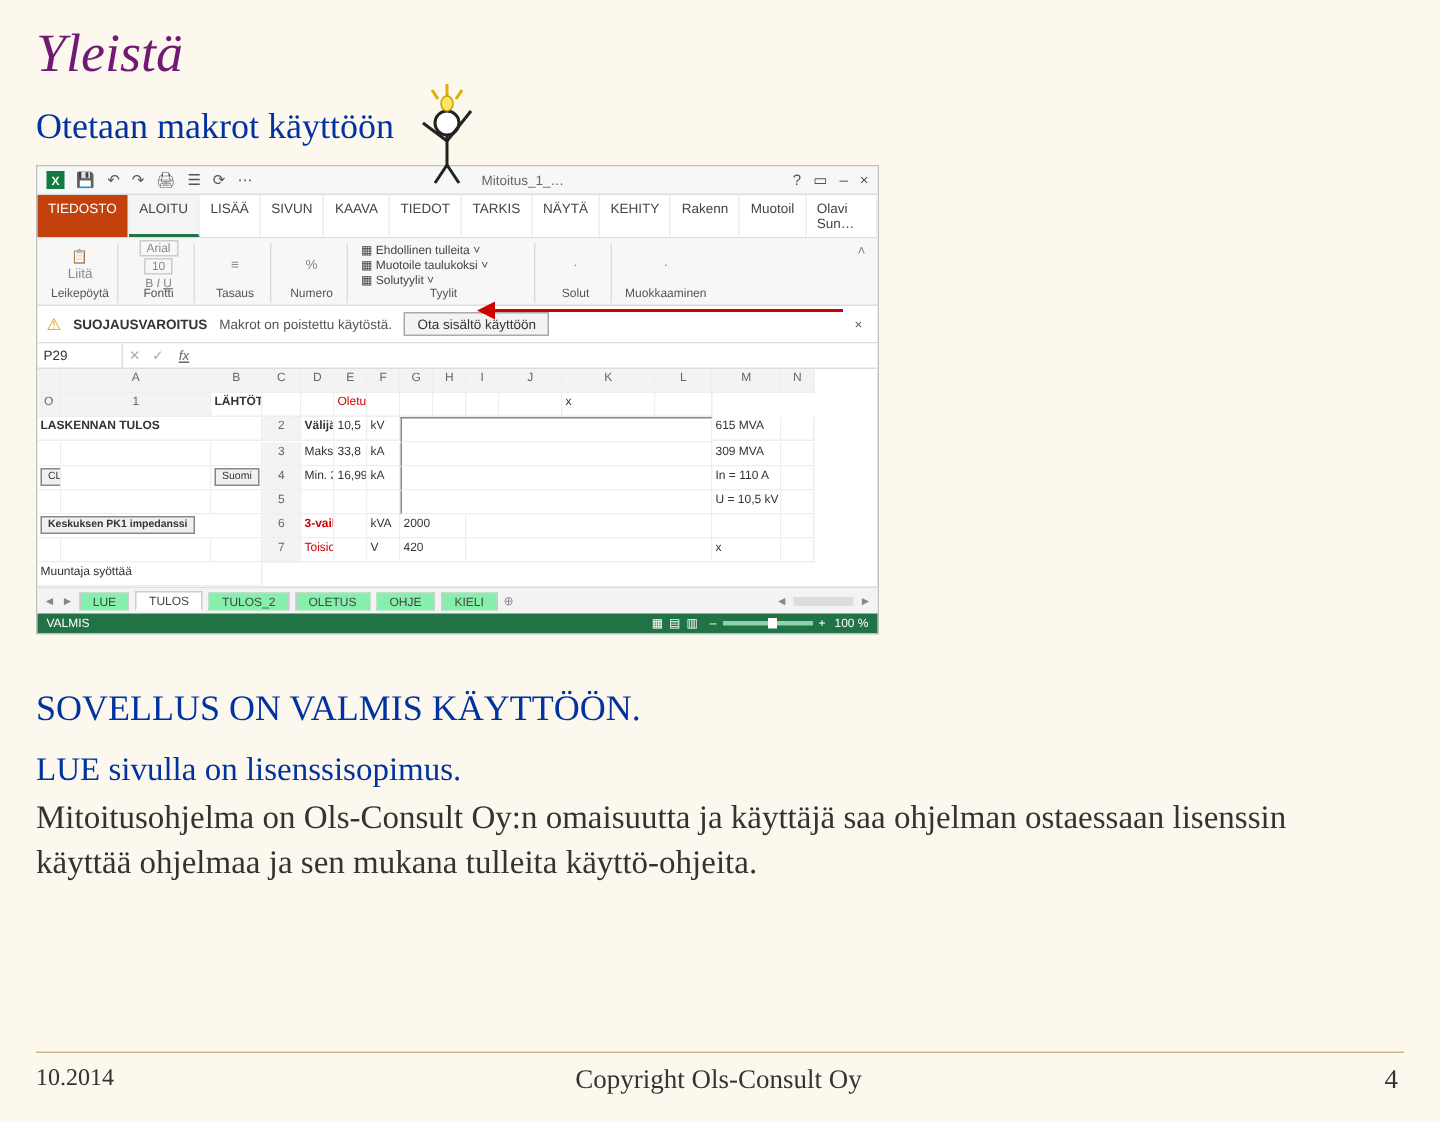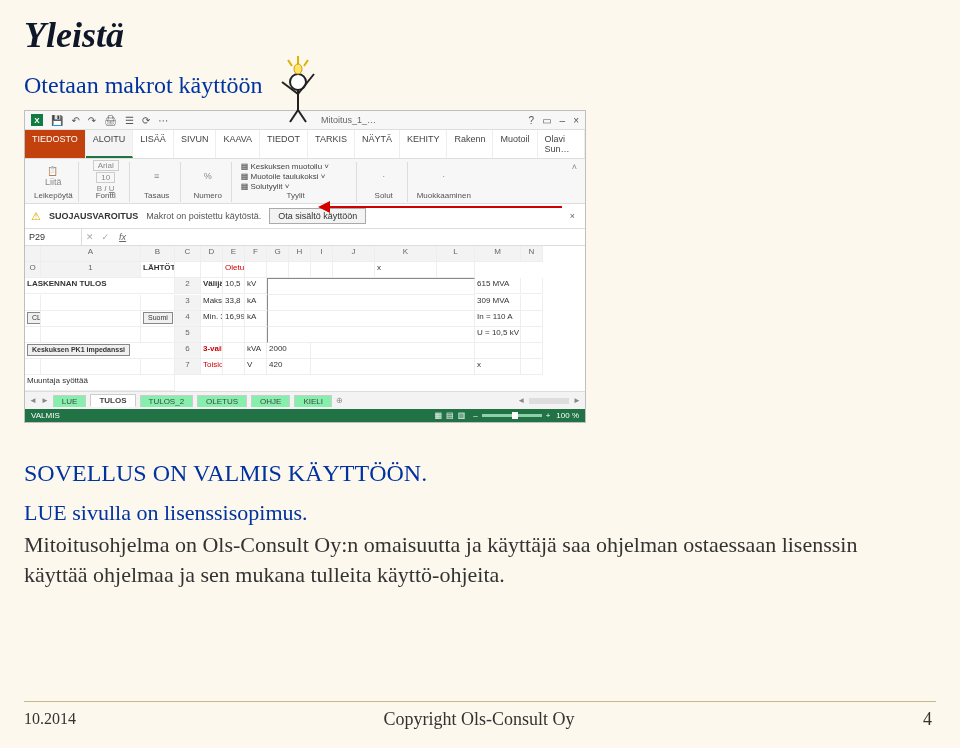--- a/index.html
+++ b/index.html
@@ -5,23 +5,23 @@
   body {
     margin: 0;
     width: 960px;
     height: 748px;
     background: #fdf8ed;
     font-family: "Times New Roman", serif;
     position: relative;
     overflow: hidden;
   }
   .page-title {
-    color: #0f172a;
+    color: #701a75;
     font-style: italic;
-    font-weight: bold;
+    font-weight: normal;
     font-size: 36px;
     position: absolute;
     left: 24px;
     top: 14px;
   }
   .subtitle {
     color: #0033a0;
     font-size: 24px;
     position: absolute;
     left: 24px;
@@ -186,21 +186,21 @@
   }
   .sheettabs .stab {
     border: 1px solid #ccc;
     border-bottom: none;
     padding: 1px 8px;
     background: #86efac;
     color: #444;
   }
   .sheettabs .stab.active {
     background: #fff;
-    font-weight: bold;
+    font-weight: normal;
     border-bottom: 1px solid #fff;
   }
   .sheettabs .nav { color: #888; }
   .statusbar {
     display: flex;
     align-items: center;
     background: #217346;
     color: #fff;
     font-size: 8px;
     padding: 2px 6px;
@@ -363,21 +363,21 @@
         <div class="lbl">Tasaus</div>
       </div>
       <div class="ribbon-group">
         <div class="stub">
             <span>%</span>
           </div>
         <div class="lbl">Numero</div>
       </div>
       <div class="ribbon-group" style="min-width:110px">
         <div class="stub" style="align-items:flex-start">
-          <div class="fmt-txt">▦ <span>Keskuksen muotoilu</span> ˅</div>
+          <div class="fmt-txt">▦ <span>Ehdollinen tulleita</span> ˅</div>
           <div class="fmt-txt">▦ <span>Muotoile taulukoksi</span> ˅</div>
           <div class="fmt-txt">▦ <span>Solutyylit</span> ˅</div>
         </div>
         <div class="lbl">Tyylit</div>
       </div>
       <div class="ribbon-group">
         <div class="stub">·</div>
         <div class="lbl">Solut</div>
       </div>
       <div class="ribbon-group" style="border-right:none">

